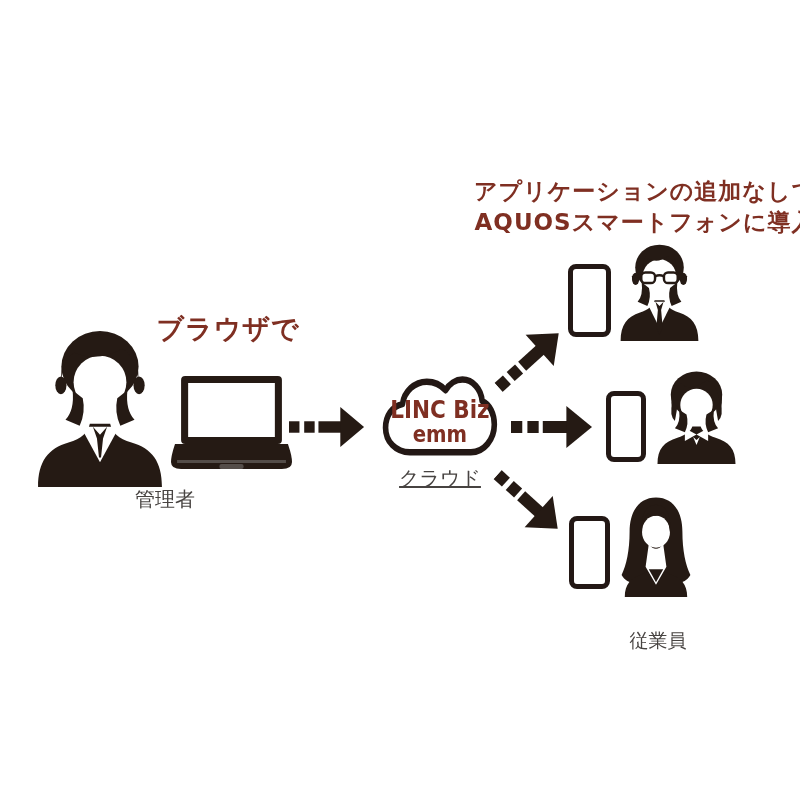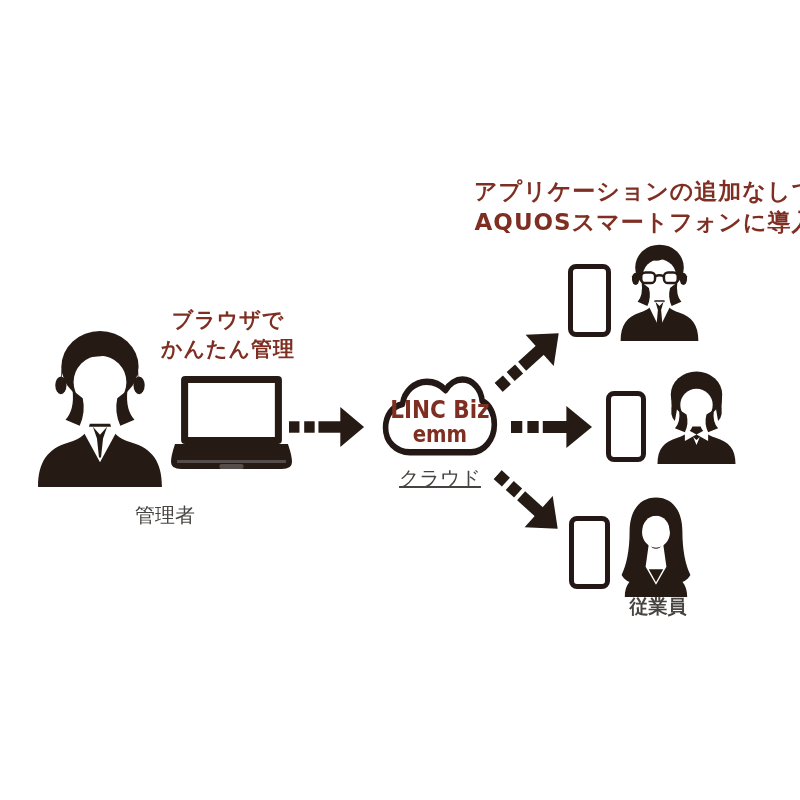--- a/index.html
+++ b/index.html
@@ -11,29 +11,29 @@
     overflow:hidden;
   }
   .abs { position:absolute; }
   .note {
     color:#7f2f22;
     font-weight:bold;
     text-align:center;
     letter-spacing:1px;
   }
   .top-note { left:440px; top:176px; width:410px; font-size:23px; line-height:31px; }
-  .admin-note { left:128px; top:306px; width:200px; font-size:21px; line-height:29px;text-align:center; }
+  .admin-note { left:128px; top:314px; width:200px; font-size:27px; line-height:29px;text-align:center; }
   .label {
     color:#474341;
     text-align:center;
     font-size:20px;
   }
-  .admin-label { left:100px; top:486px; width:130px;margin-top:16px; }
+  .admin-label { left:100px; top:486px; width:130px; }
   .cloud-label { left:381px; top:465px; width:118px;text-decoration:underline; }
-  .emp-label { left:613px; top:594px; width:90px; font-size:19px;font-weight:bold; }
+  .emp-label { left:613px; top:628px; width:90px; font-size:19px; }
   .phone {
     border:5px solid #231815;
     border-radius:8px;
     background:#fff;
   }
   .phone-1 { left:568px; top:264px; width:43px; height:73px; }
   .phone-2 { left:606px; top:391px; width:40px; height:71px; }
   .phone-3 { left:569px; top:516px; width:41px; height:73px; }
   .admin-person { left:34px; top:329px; width:132px; height:158px; }
   .laptop { left:171px; top:376px; width:121px; height:97px; }
@@ -53,21 +53,20 @@
 </head>
 <body>
 
 <div class="abs note top-note">
   <div>アプリケーションの追加なしで</div>
   <div>AQUOSスマートフォンに導入</div>
 </div>
 
 <div class="abs note admin-note">
   <div>ブラウザで</div>
-  <div>かんたん管理</div>
 </div>
 
 <svg class="abs admin-person" viewBox="0 0 130 160" preserveAspectRatio="none">
   <path fill="#251a14" d="M4,160 C4,134 14,121 34,115 C47,111 53,105 55,96 L75,96 C77,105 83,111 96,115 C116,121 126,134 126,160 Z"></path>
   <path fill="#ffffff" d="M46,99 L65,135 L84,99 Z"></path>
   <path fill="#251a14" d="M58,99 L65,107 L72,99 L68,111 L66,130 L64,130 L62,111 Z"></path>
   <ellipse fill="#251a14" cx="65" cy="38" rx="38" ry="36"></ellipse>
   <ellipse fill="#ffffff" cx="65" cy="54" rx="26" ry="27"></ellipse>
   <path fill="#251a14" d="M27,54 Q24,6 65,5 Q104,8 103,54 Q99,26 87,20 Q62,34 40,24 Q28,30 27,54 Z"></path>
   <ellipse fill="#251a14" cx="26.5" cy="57" rx="5.5" ry="9"></ellipse>

